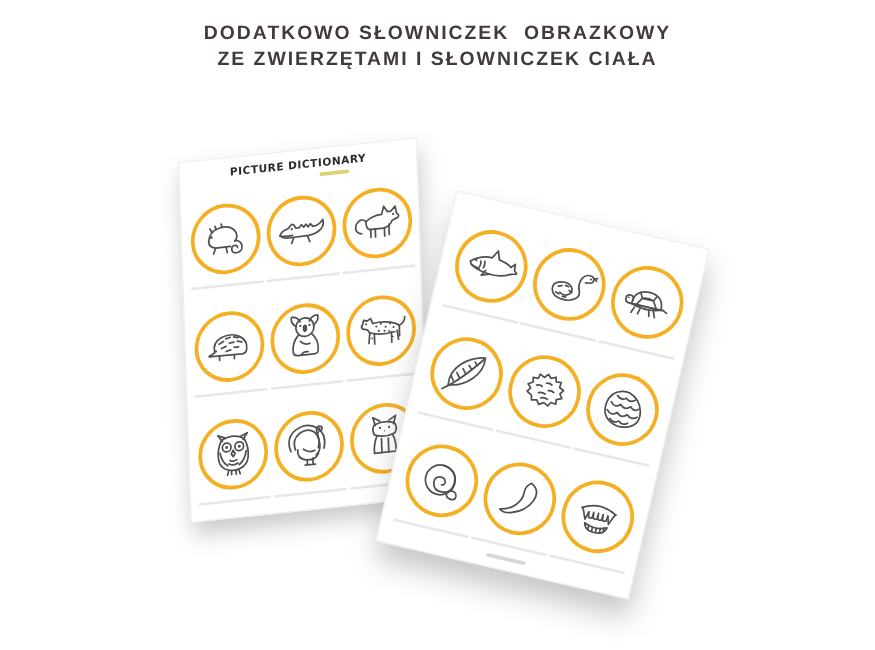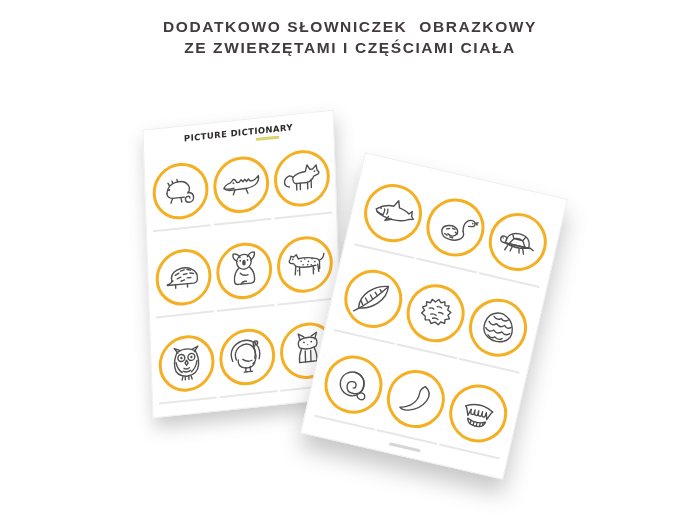--- a/index.html
+++ b/index.html
@@ -63,21 +63,21 @@
     fill:none;stroke:#4f4f4f;stroke-width:1.5;
     stroke-linecap:round;stroke-linejoin:round;
   }
   .art .fill{fill:#4f4f4f;stroke:none;}
 </style>
 </head>
 <body>
 
 <div class="header">
   <div class="line">DODATKOWO SŁOWNICZEK  OBRAZKOWY</div>
-  <div class="line">ZE ZWIERZĘTAMI I CZĘŚCIAMI CIAŁA</div>
+  <div class="line">ZE ZWIERZĘTAMI I SŁOWNICZEK CIAŁA</div>
 </div>
 
 <div class="page page-left">
   <div class="page-title">PICTURE DICTIONARY</div>
   <div class="title-mark"></div>
 
   <div class="ring d56" style="left:7px;top:36px;">
     <svg class="art" viewBox="0 0 48 48">
       <path d="M9,25 Q10,16 19,14 Q29,12 33,19 Q35,23 32,27"></path>
       <path d="M9,25 Q9,30 15,31 L28,31"></path>

